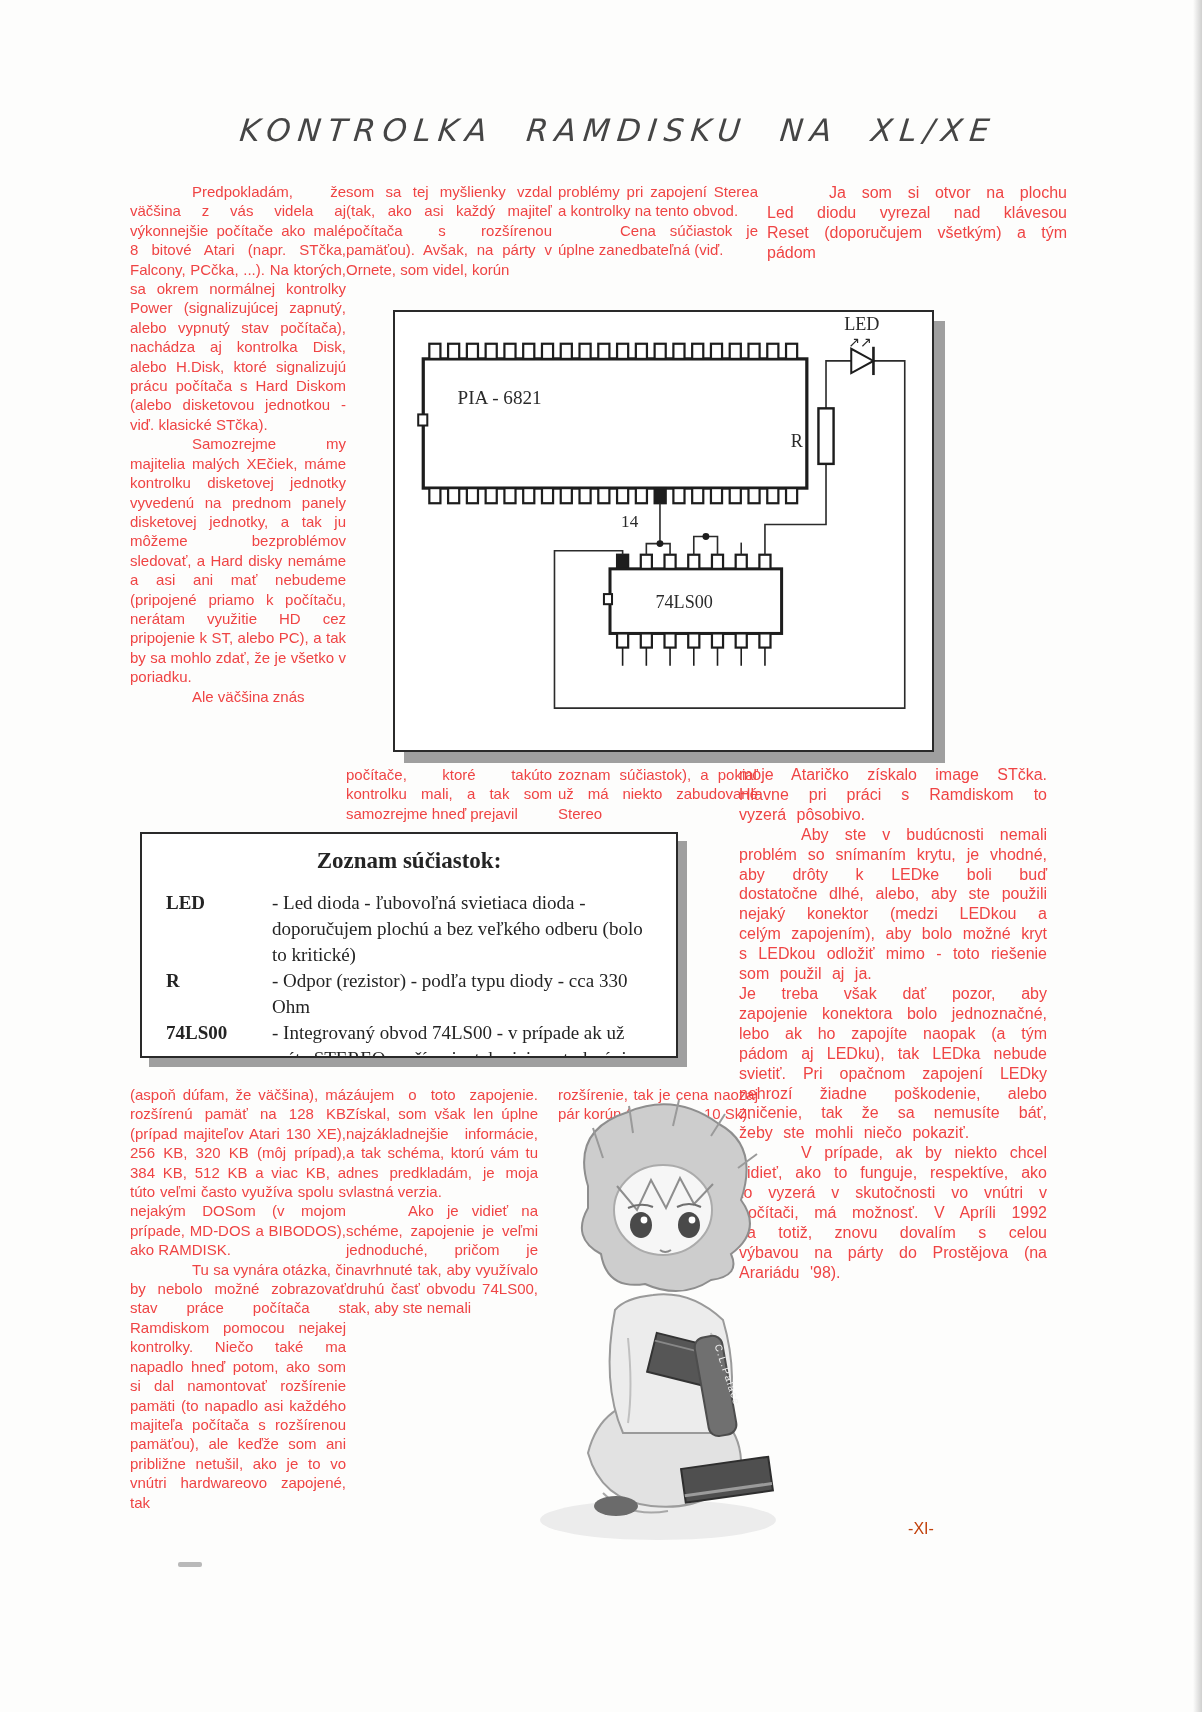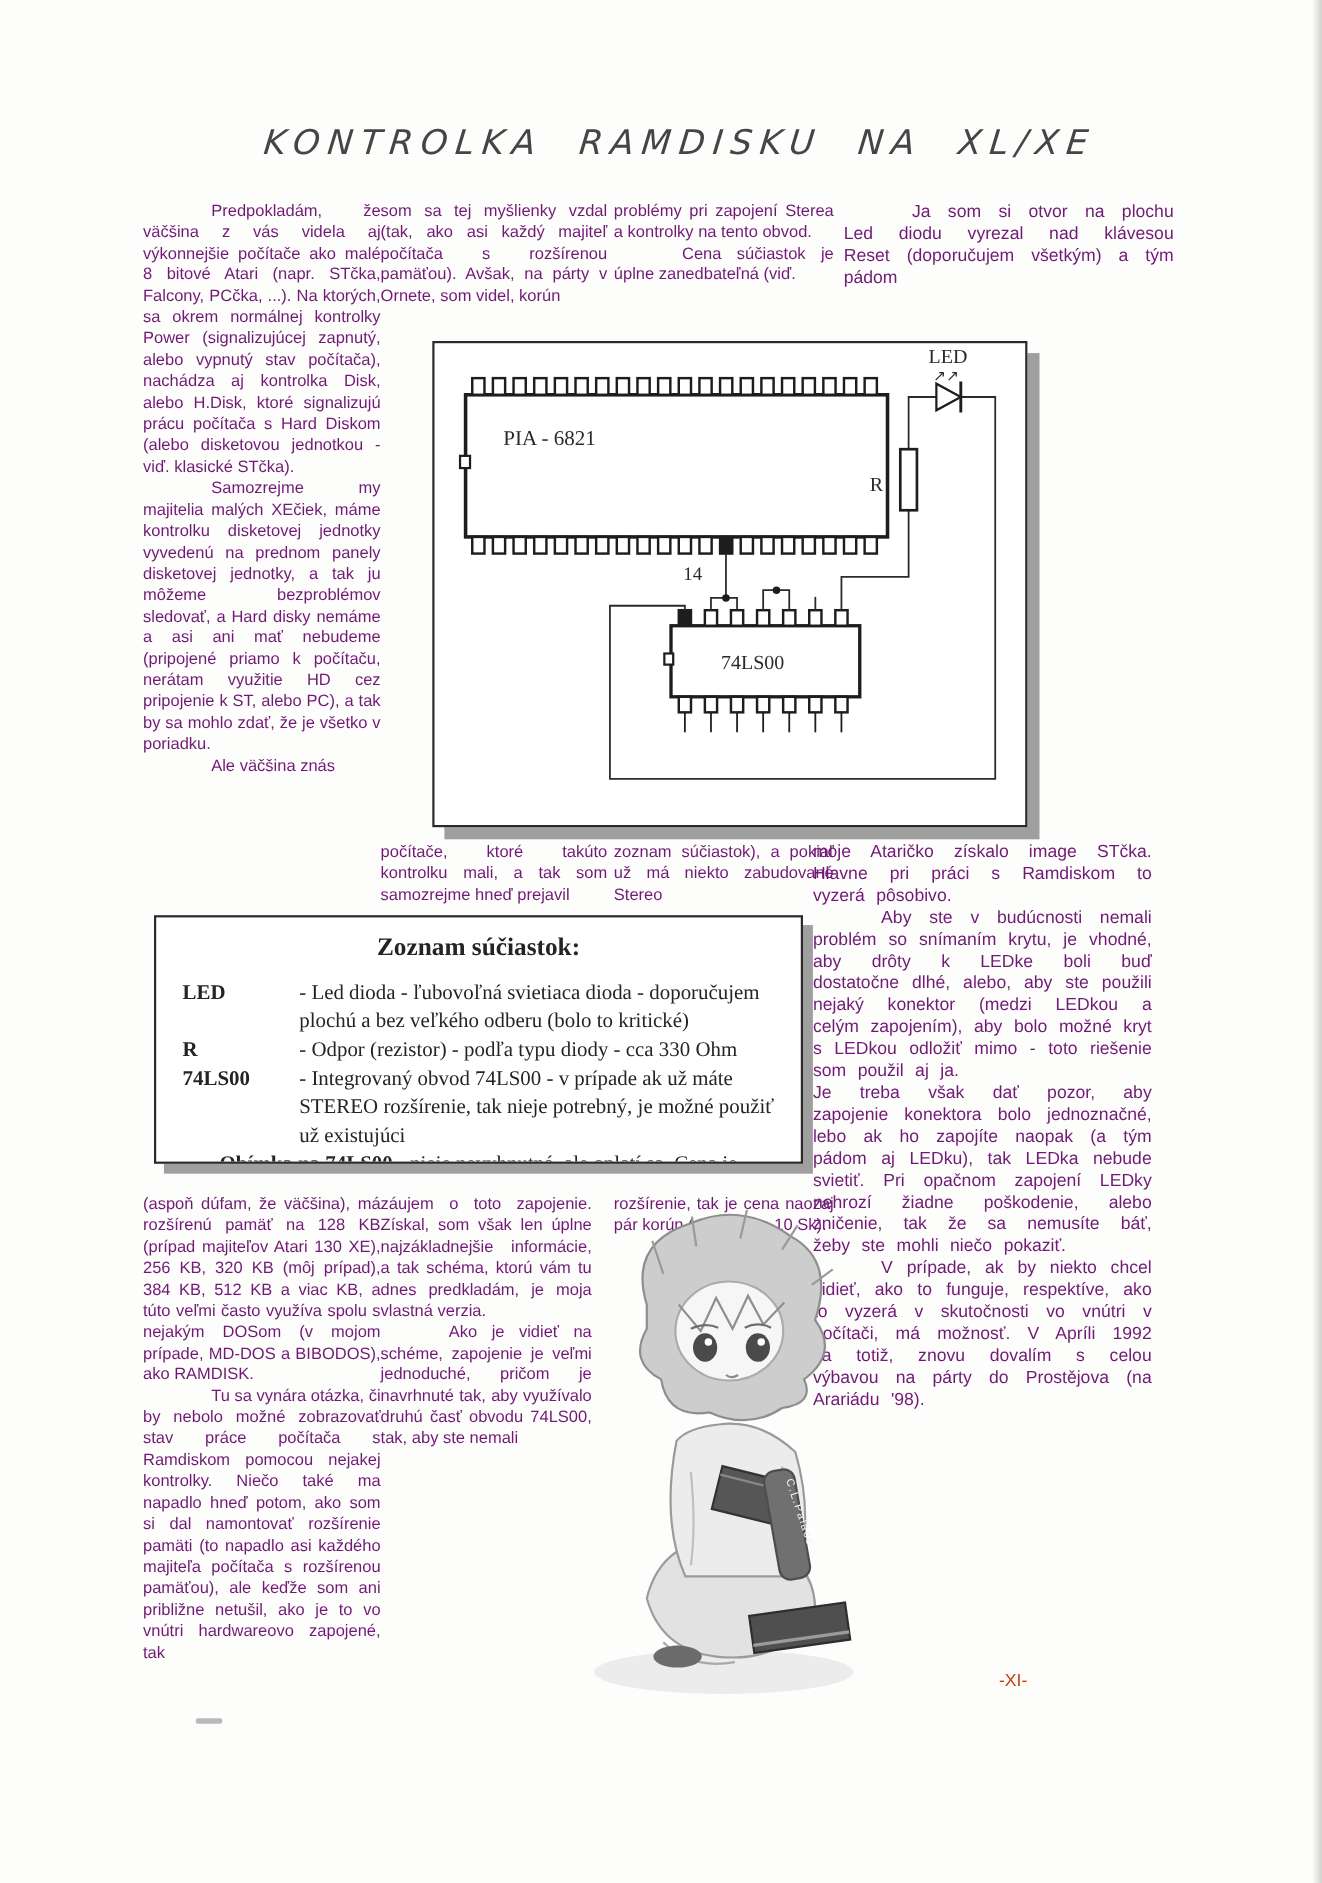--- a/index.html
+++ b/index.html
@@ -11,34 +11,34 @@
   .abs{position:absolute;}
   
   #title{
     left:240px;top:112px;width:660px;text-align:center;
     font-family:"DejaVu Sans",sans-serif;font-style:italic;
     font-size:31px;font-weight:500;color:#454545;
     letter-spacing:7px;word-spacing:16px;transform:skewX(-6deg);
     white-space:nowrap;
   }
   
-  .col{font-size:15px;line-height:19.4px;text-align:justify;color:#701a75;}
+  .col{font-size:15px;line-height:19.4px;text-align:justify;color:#ef4444;}
   .col p{margin:0;}
   .ind{text-indent:62px;}
   .loose{font-size:16px;line-height:19.9px;word-spacing:6px;}
   
   #schematic{
     left:393px;top:310px;width:537px;height:438px;background:#fff;
     border:2.5px solid #2a2a2a;box-shadow:11px 11px 0 0 #9f9f9f;
   }
   #schematic svg{display:block;width:100%;height:100%;}
   .serif-label{font-family:"Liberation Serif",serif;}
   
   #parts-box{
-    left:140px;top:832px;width:590px;height:226px;background:#fff;
+    left:140px;top:832px;width:538px;height:226px;background:#fff;
     border:2.5px solid #2a2a2a;box-shadow:9px 9px 0 0 #9f9f9f;
     font-family:"Liberation Serif",serif;color:#242424;
     box-sizing:border-box;padding:10px 24px 0 24px;overflow:hidden;
   }
   #parts-title{text-align:center;font-weight:bold;font-size:23px;margin:4px 0 16px 0;}
   .part-row{display:flex;font-size:19px;line-height:26px;margin:0;}
   .part-name{width:106px;flex-shrink:0;font-weight:bold;}
   .part-desc{flex:1;}
   .part-last{font-size:19px;line-height:26px;text-align:center;margin:0;}
   .part-last b{font-weight:bold;}

